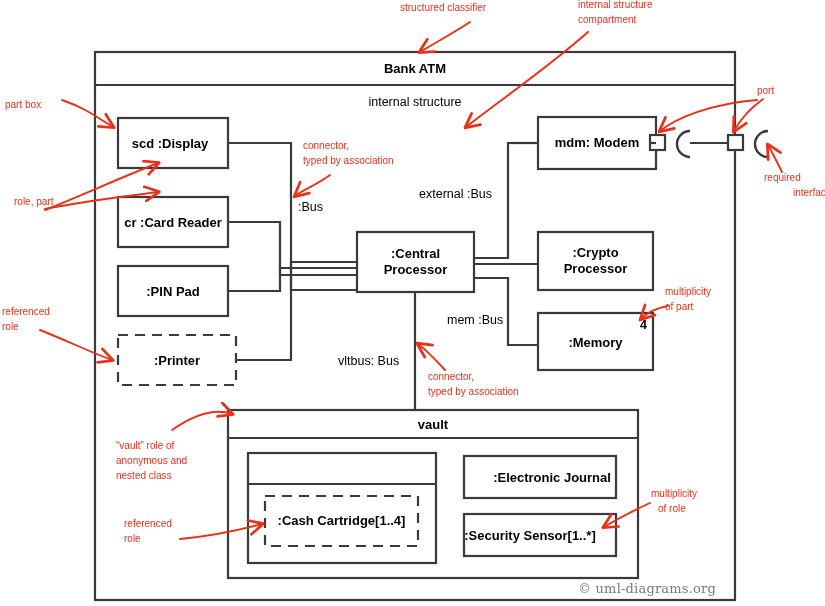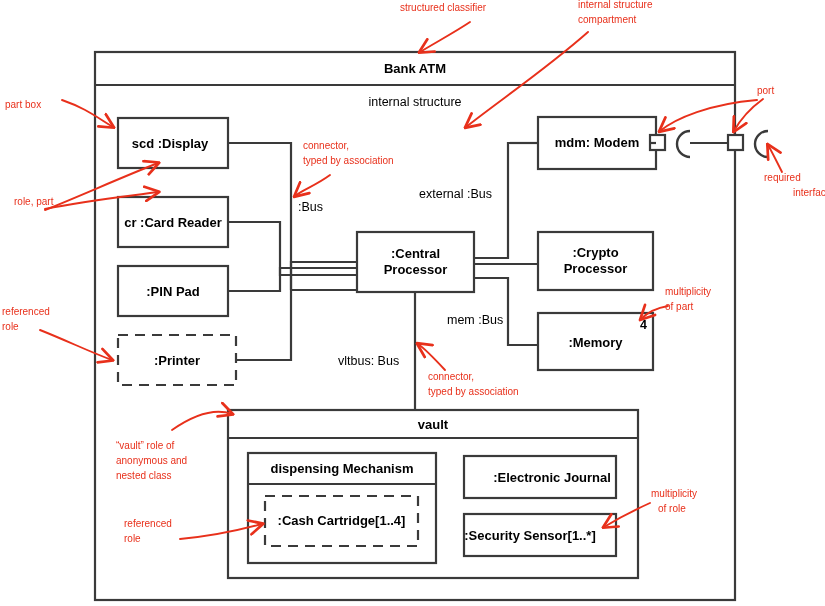--- a/index.html
+++ b/index.html
@@ -175,21 +175,20 @@
 
   <div class="lbl part-label" style="left:538px; top:135px; width:118px;">mdm: Modem</div>
 
   <div class="lbl part-label" style="left:538px; top:245px; width:115px;">:Crypto</div>
   <div class="lbl part-label" style="left:538px; top:261px; width:115px;">Processor</div>
 
   <div class="lbl part-label" style="left:538px; top:335px; width:115px;">:Memory</div>
   <div class="lbl mult-label" style="left:627px; top:318px; width:20px; text-align:right;">4</div>
 
   <div class="lbl part-label" style="left:228px; top:417px; width:410px;">vault</div>
-  <div class="lbl part-label" style="left:248px; top:461px; width:188px;">dispensing Mechanism</div>
   <div class="lbl part-label" style="left:265px; top:513px; width:153px;">:Cash Cartridge[1..4]</div>
   <div class="lbl part-label" style="left:476px; top:470px; width:152px;">:Electronic Journal</div>
   <div class="lbl part-label" style="left:464px; top:528px; width:132px;">:Security Sensor[1..*]</div>
 
   <div class="lbl conn-label" style="left:298px; top:200px;">:Bus</div>
   <div class="lbl conn-label" style="left:419px; top:187px;">external :Bus</div>
   <div class="lbl conn-label" style="left:447px; top:313px;">mem :Bus</div>
   <div class="lbl conn-label" style="left:338px; top:354px;">vltbus: Bus</div>
 
   <div class="lbl note" style="left:400px; top:2px;">structured classifier</div>
@@ -221,14 +220,15 @@
   <div class="lbl note" style="left:651px; top:488px;">multiplicity</div>
   <div class="lbl note" style="left:658px; top:503px;">of role</div>
 
   <div class="lbl note" style="left:116px; top:440px;">“vault” role of</div>
   <div class="lbl note" style="left:116px; top:455px;">anonymous and</div>
   <div class="lbl note" style="left:116px; top:470px;">nested class</div>
 
   <div class="lbl note" style="left:124px; top:518px;">referenced</div>
   <div class="lbl note" style="left:124px; top:533px;">role</div>
 
+  <div class="copyright" style="left:578px; top:581px;">© uml-diagrams.org</div>
 
 </div>
 
 </body></html>

